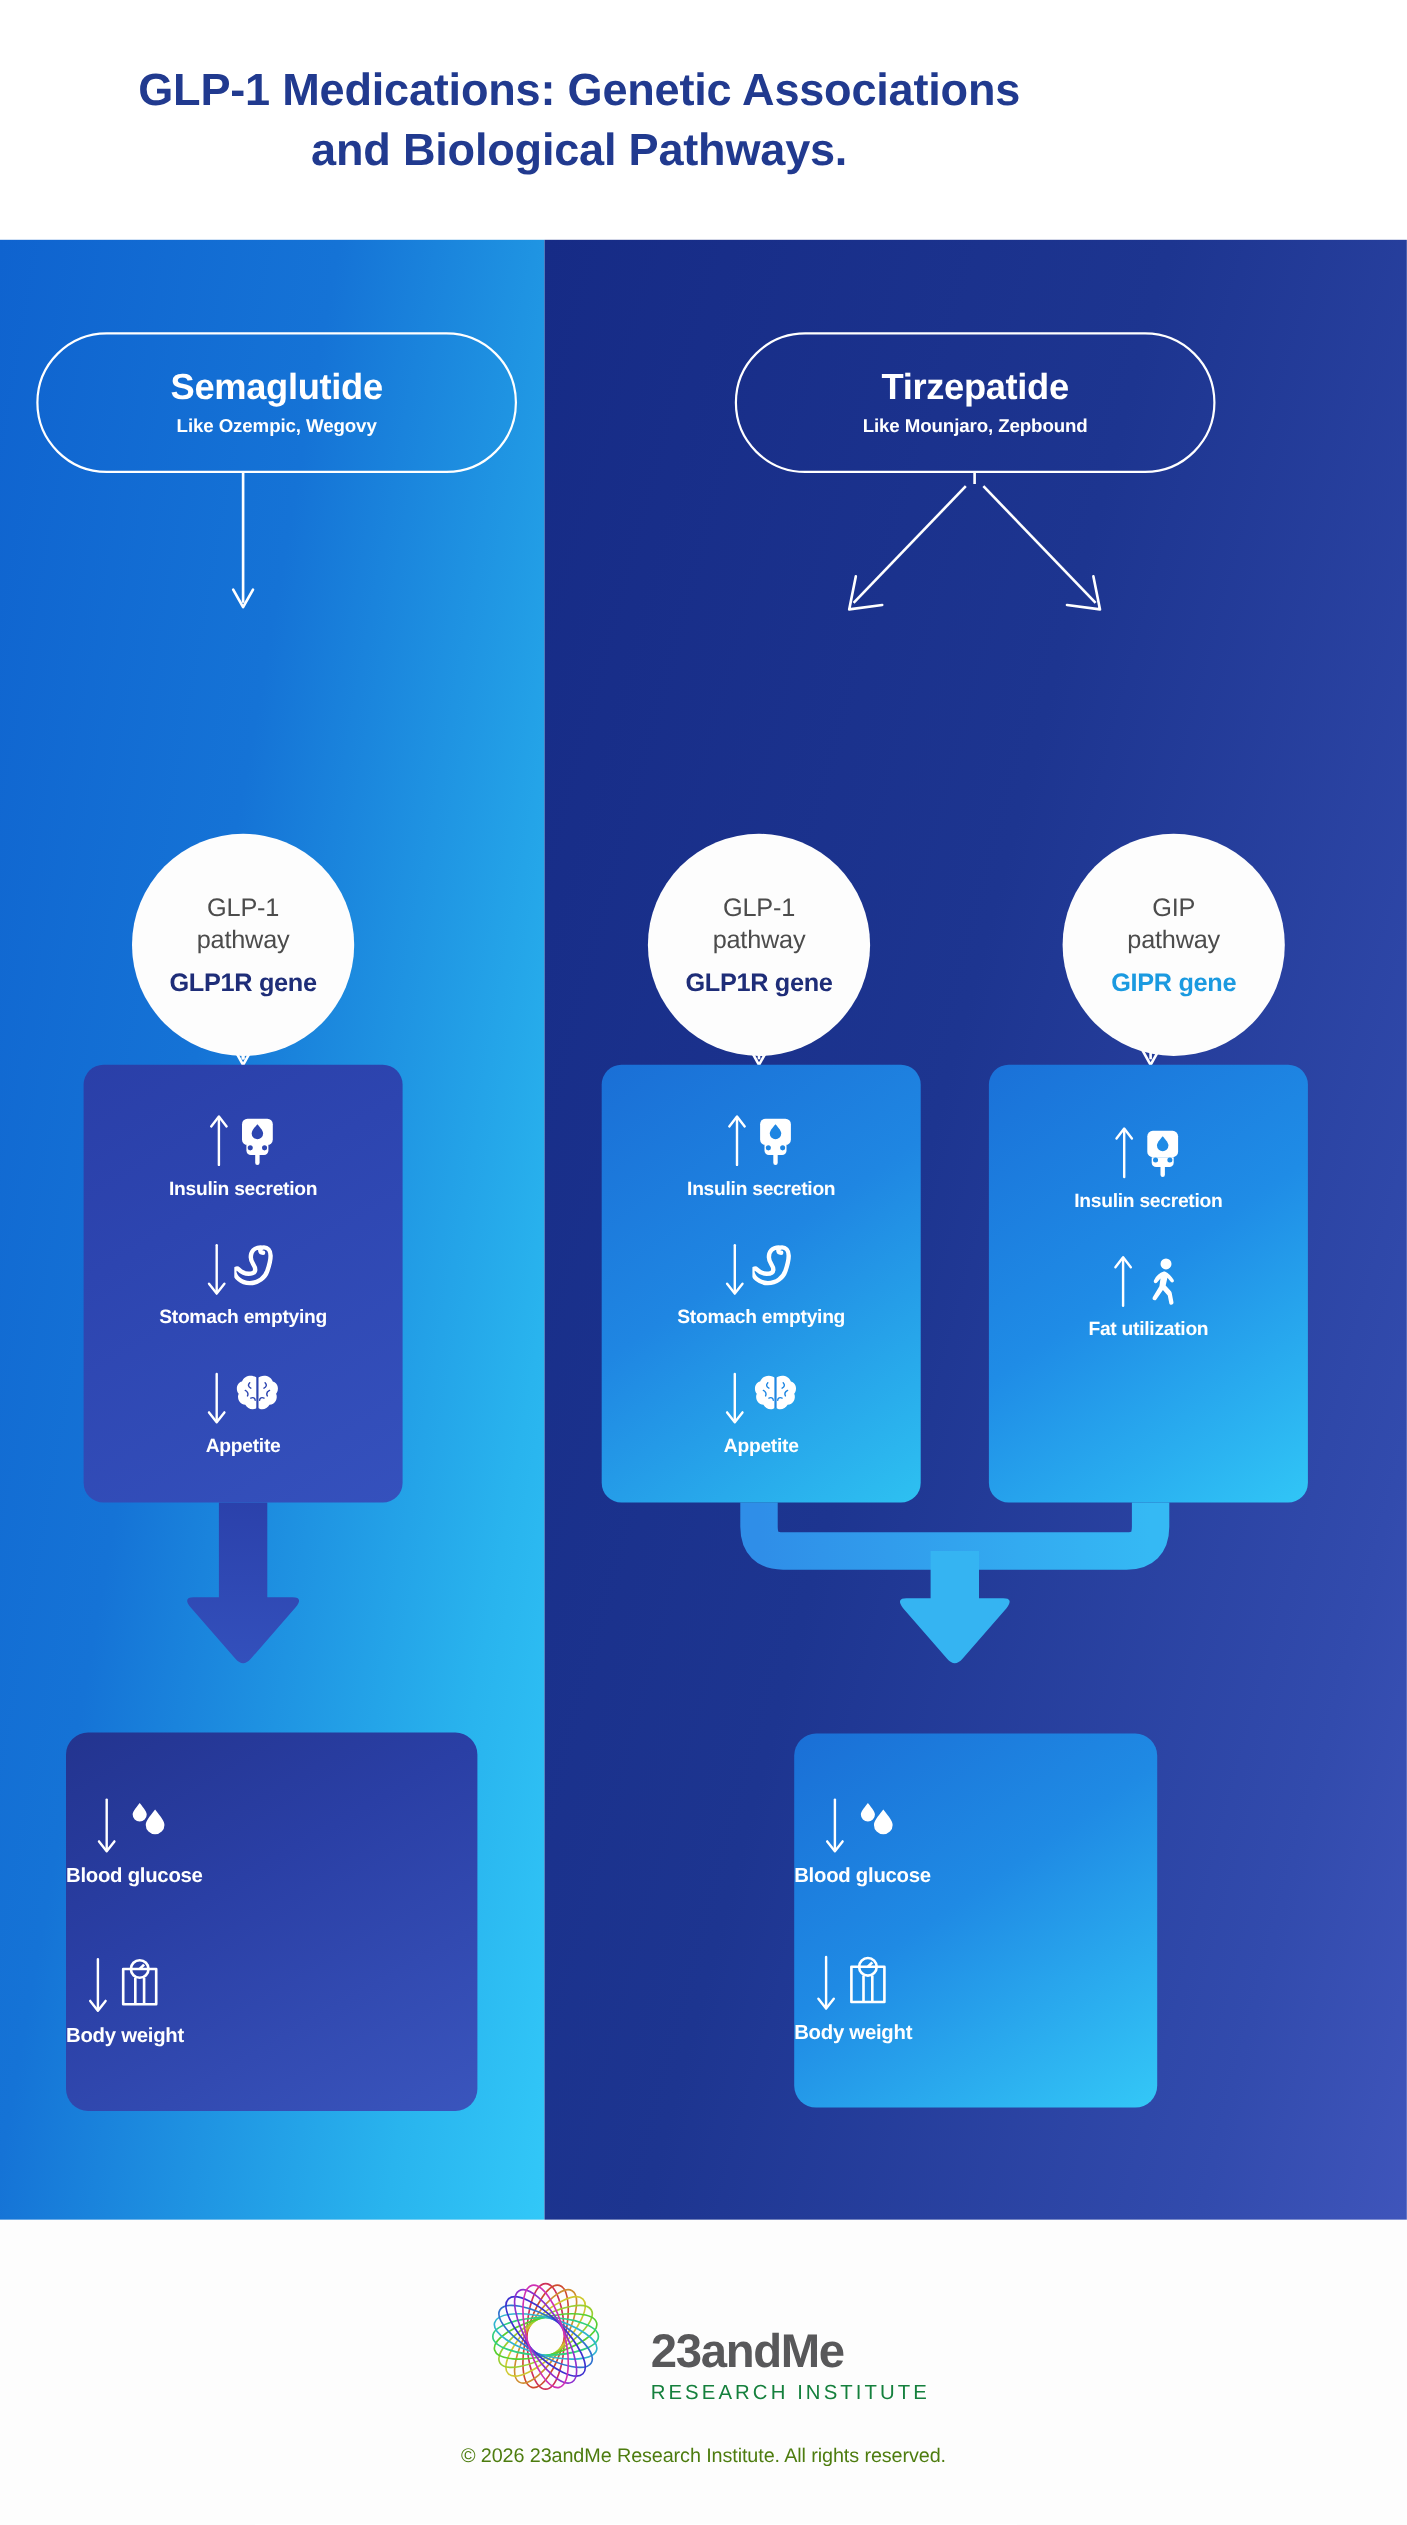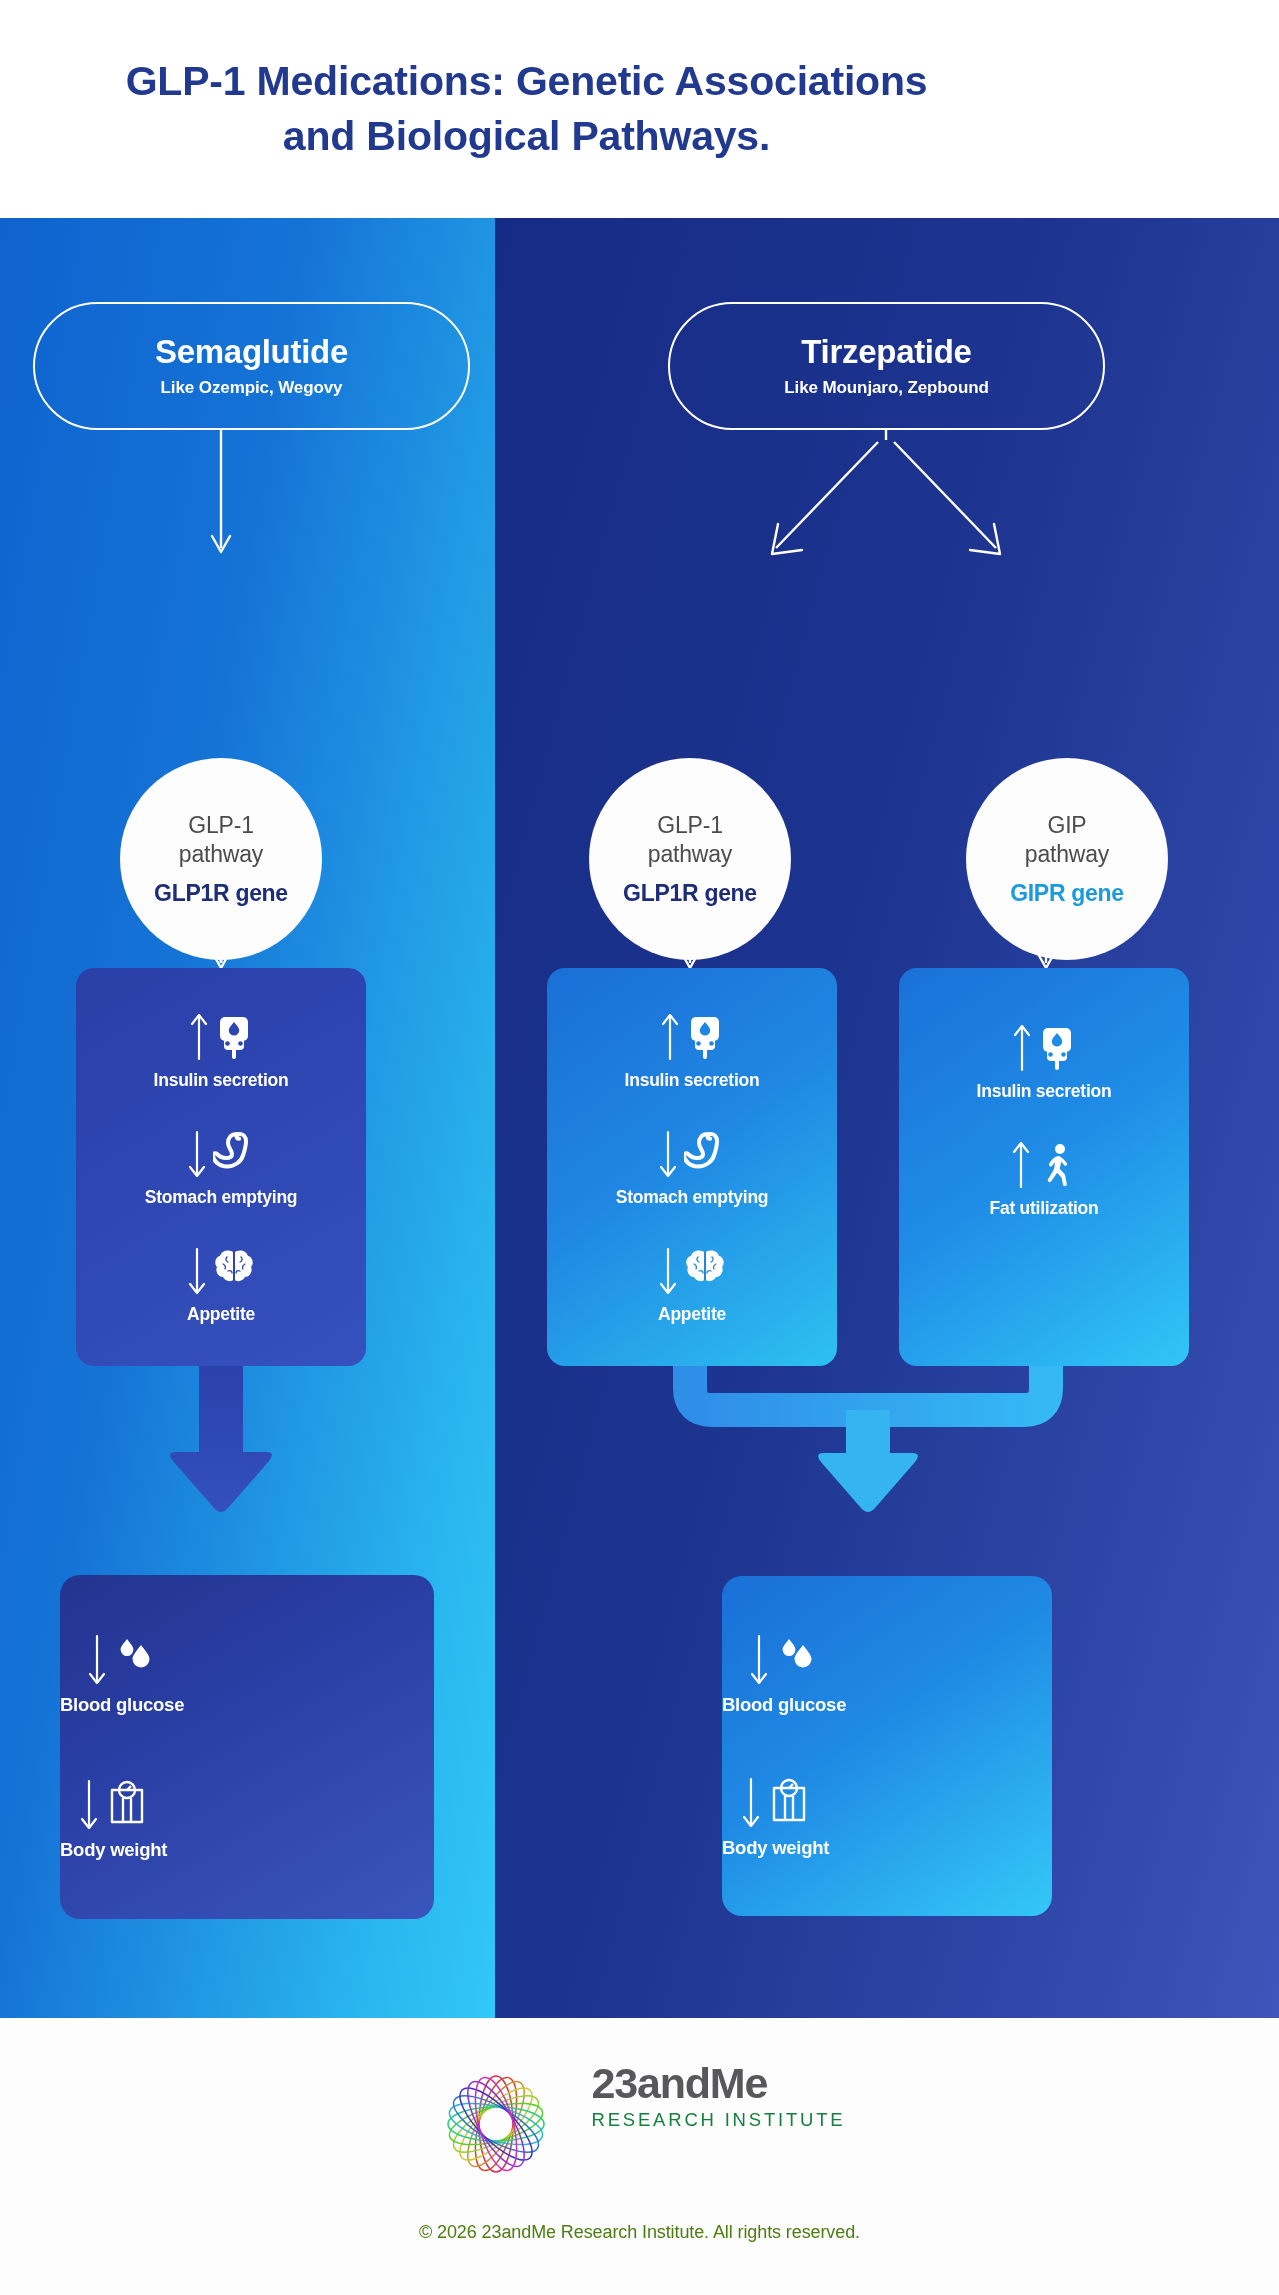--- a/index.html
+++ b/index.html
@@ -75,21 +75,21 @@
     display:flex; flex-direction:column; align-items:flex-start; justify-content:center;
   }
   .out-left  { background:linear-gradient(150deg,#23348f 0%,#2a3fa5 40%,#3a55bd 100%); }
   .out-right { background:linear-gradient(145deg,#1a6fd6 0%,#1f8ae4 45%,#34c8f7 100%); }
 
   
   #footer {
     position:absolute; left:0; top:2018px; width:1279px; height:277px;
     background:#fdfdfd; display:flex; flex-direction:column; align-items:center;
   }
-  #logo-row { display:flex; align-items:flex-start; gap:34px; margin-top:44px; }
+  #logo-row { display:flex; align-items:flex-end; gap:34px; margin-top:44px; }
   #logo-word { display:flex; flex-direction:column; }
   #logo-name { font-size:43px; font-weight:bold; color:#58585a; letter-spacing:-1.2px; line-height:1; }
   #logo-tag  { font-size:18.5px; color:#15803d; letter-spacing:2.8px; margin-top:4px; }
   #copyright { font-size:18px; color:#4d7c0f; margin-top:36px; letter-spacing:-0.1px; }
 
   svg { display:block; }
 </style>
 </head>
 <body>
 

